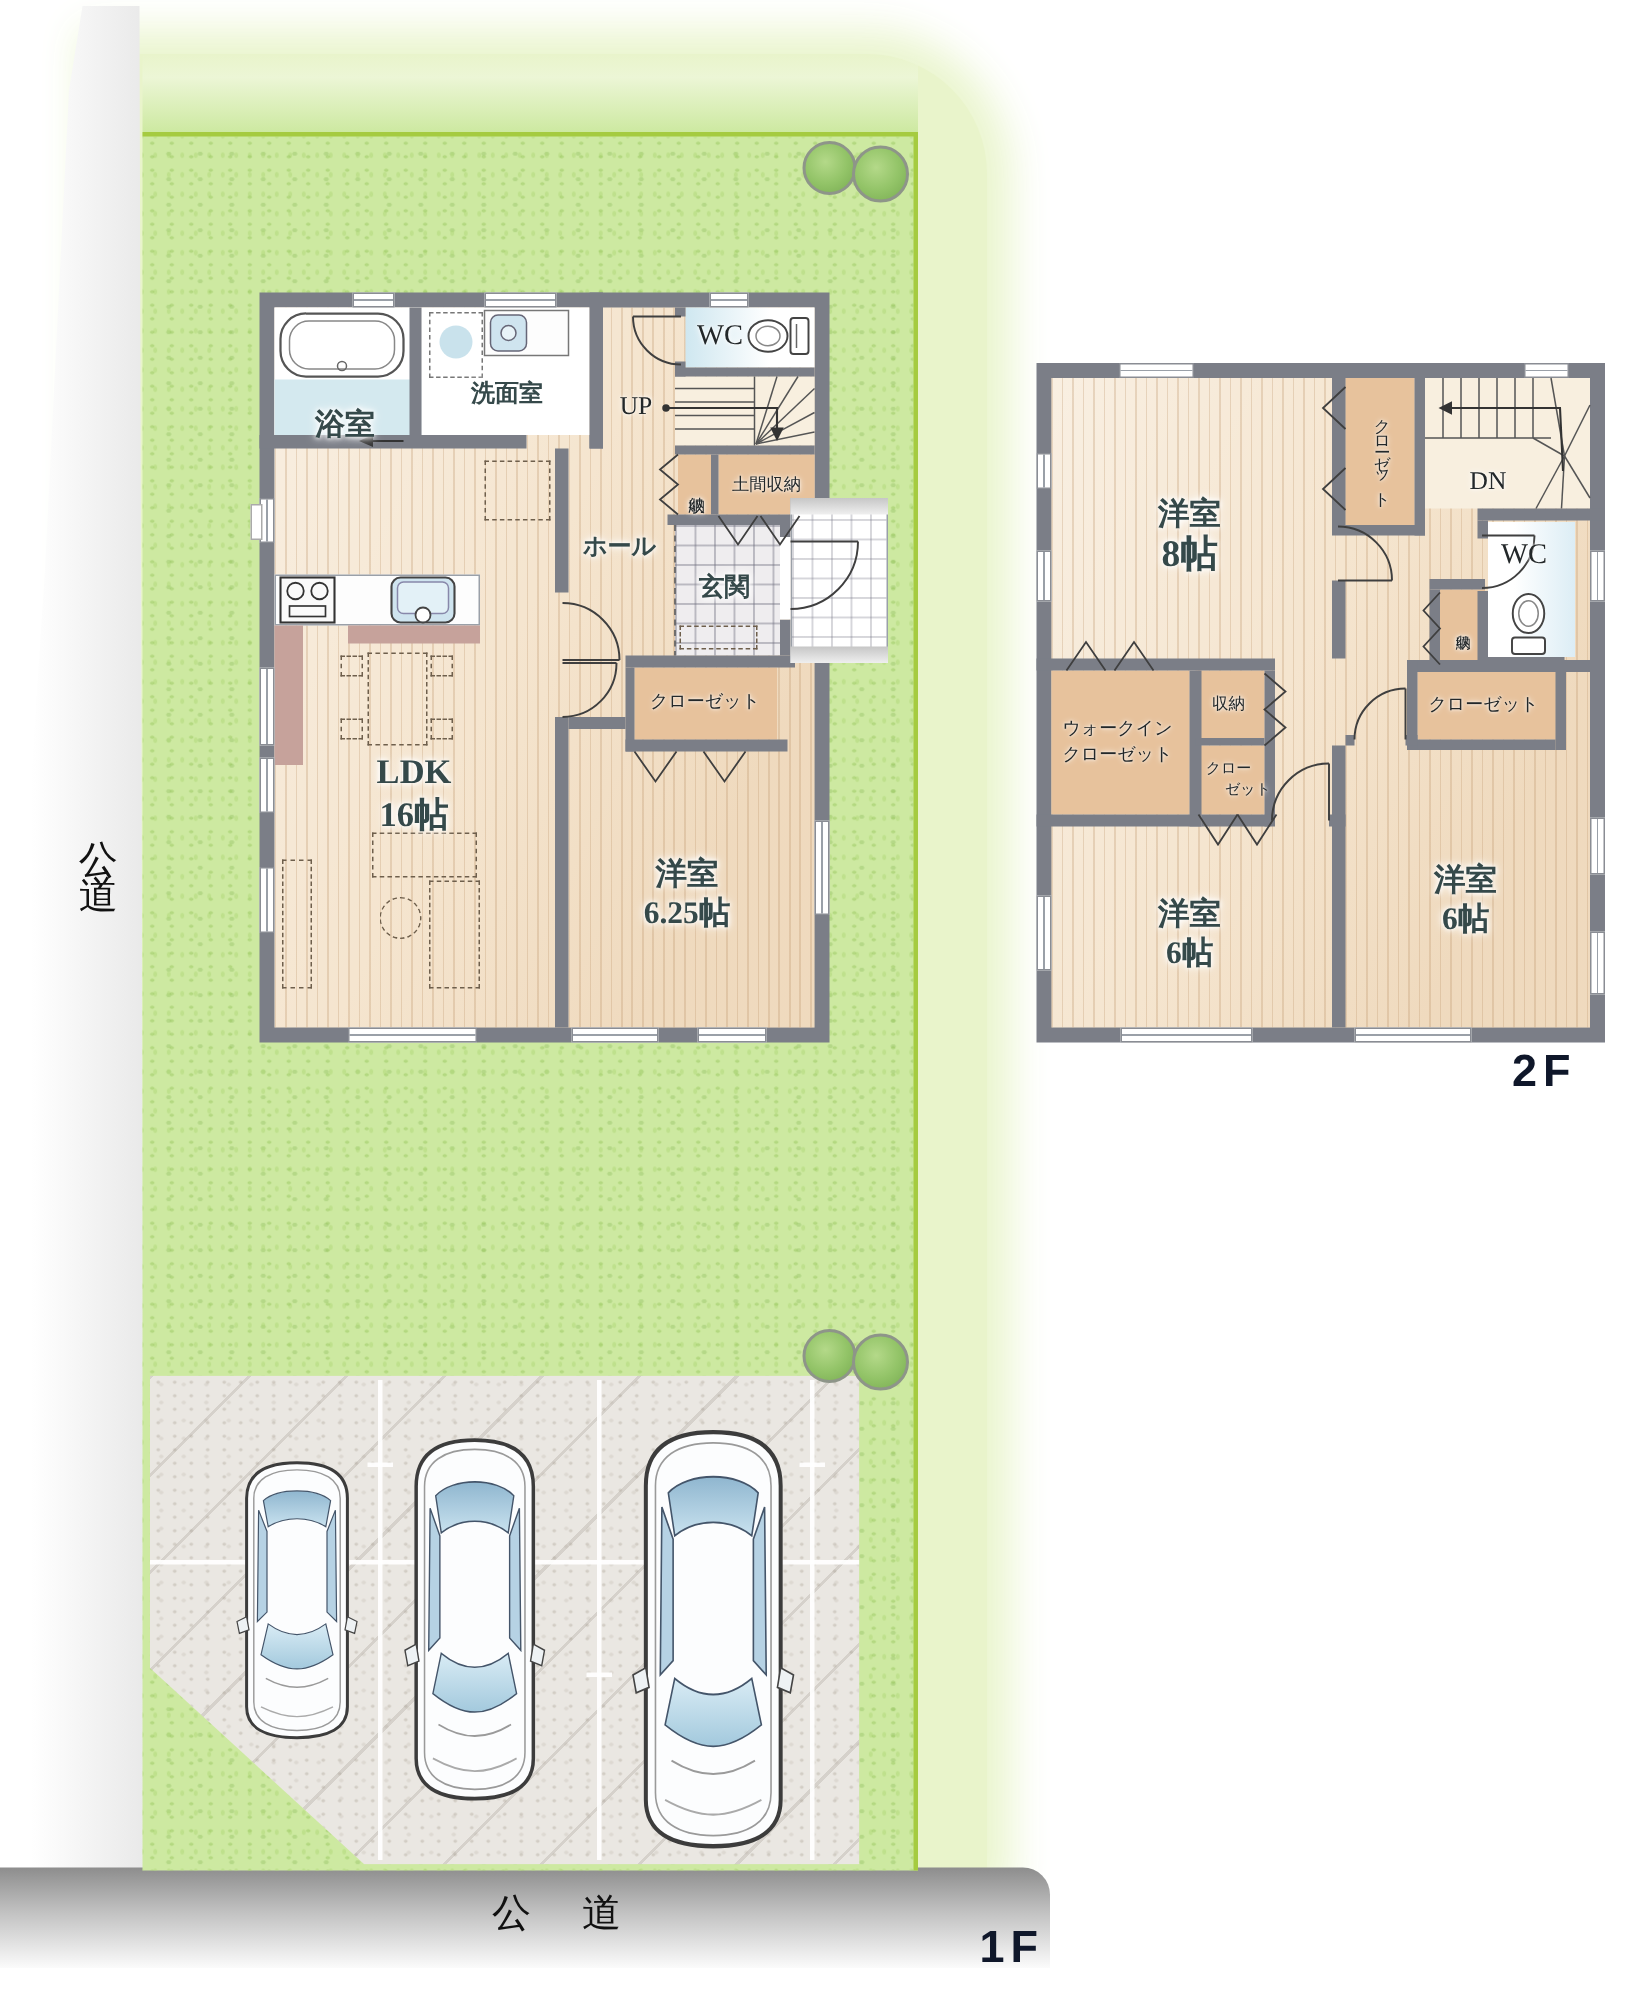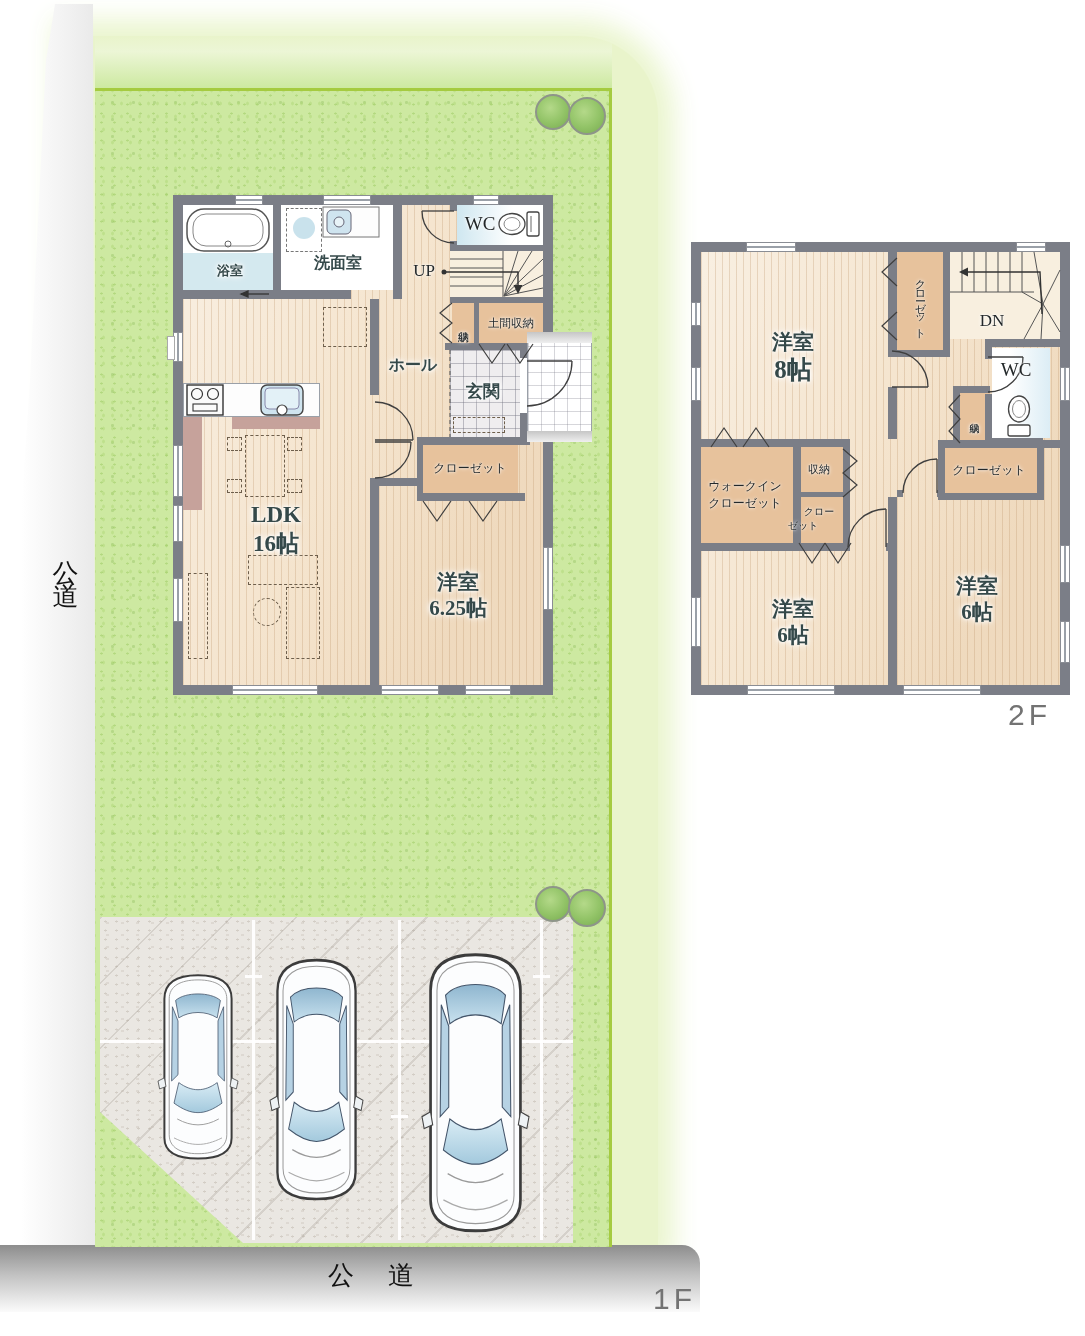--- a/index.html
+++ b/index.html
@@ -57,21 +57,21 @@
     background-size:13px 13px;}
   .band{position:absolute;background:linear-gradient(to bottom,#c6c6c6,#efefef);}
   .dash{position:absolute;border:1.6px dashed #6e5f4c;box-sizing:border-box;background:transparent;}
   
   .lbl{position:absolute;transform:translate(-50%,-50%);white-space:nowrap;
     color:#35494a;font-weight:600;text-shadow:0 0 3px #fff,0 0 5px #fff,0 0 8px #fff;}
   .sm{color:#23282a;font-weight:500;text-shadow:0 0 2px #fff,0 0 4px #fff;}
   .vtext{writing-mode:vertical-rl;text-orientation:upright;}
   .roadtxt{position:absolute;color:#111;font-weight:500;}
   .flabel{position:absolute;font-family:"Liberation Sans","DejaVu Sans",sans-serif;
-    color:#737373;font-size:30px;letter-spacing:4px;font-weight:400;}
+    color:#0f172a;font-size:30px;letter-spacing:4px;font-weight:700;}
   svg{position:absolute;left:0;top:0;overflow:visible;}
 </style>
 </head>
 <body>
 
 <div id="stage">
 
   <div class="lawn-glow"></div>
   <div class="road-left"></div>
   <div class="road-bottom"></div>
@@ -278,21 +278,21 @@
       <g stroke="#3f3f3f" stroke-width="1.2" fill="#fff">
         <polyline points="250,306 264,326 278,306" fill="none"></polyline>
         <polyline points="296,306 310,326 324,306" fill="none"></polyline>
         <polyline points="279,108 267,118 279,128 267,138 279,148" fill="none"></polyline>
         <polyline points="306,149 319,168 332,149" fill="none"></polyline>
         <polyline points="334,149 347,168 360,149" fill="none"></polyline>
       </g>
       <line x1="277" y1="155" x2="277" y2="242" stroke="#666" stroke-width="1.2" stroke-dasharray="4 3"></line>
     </svg>
 
-    <div class="lbl" style="left:57px;top:76px;font-size:13px;">浴室</div>
+    <div class="lbl" style="left:57px;top:88px;font-size:20px;">浴室</div>
     <div class="lbl" style="left:165px;top:68px;font-size:16px;">洗面室</div>
     <div class="lbl sm" style="left:307px;top:29px;font-size:19px;">WC</div>
     <div class="lbl sm" style="left:251px;top:76px;font-size:17px;text-align:center;">UP</div>
     <div class="lbl" style="left:240px;top:170px;font-size:16px;text-align:center;">ホール</div>
     <div class="lbl sm vtext" style="left:290px;top:128px;font-size:11px;letter-spacing:1px;">収納</div>
     <div class="lbl sm" style="left:338px;top:128px;font-size:11.5px;">土間収納</div>
     <div class="lbl" style="left:310px;top:196px;font-size:17px;">玄関</div>
     <div class="lbl sm" style="left:297px;top:273px;font-size:12px;">クローゼット</div>
     <div class="lbl" style="left:103px;top:320px;font-size:23px;">LDK</div>
     <div class="lbl" style="left:103px;top:348px;font-size:23px;">16帖</div>
@@ -399,21 +399,21 @@
     <div class="lbl" style="left:102px;top:127px;font-size:25px;">8帖</div>
     <div class="lbl sm vtext" style="left:229px;top:60px;font-size:11px;">クローゼット</div>
     <div class="lbl sm" style="left:301px;top:79px;font-size:17px;">DN</div>
     <div class="lbl sm" style="left:325px;top:128px;font-size:19px;">WC</div>
     <div class="lbl sm vtext" style="left:283px;top:173px;font-size:10px;">収納</div>
     <div class="lbl sm" style="left:298px;top:228px;font-size:12px;">クローゼット</div>
     <div class="lbl sm" style="left:54px;top:244px;font-size:12px;">ウォークイン</div>
     <div class="lbl sm" style="left:54px;top:261px;font-size:12px;">クローゼット</div>
     <div class="lbl sm" style="left:128px;top:227px;font-size:11px;">収納</div>
     <div class="lbl sm" style="left:128px;top:270px;font-size:10px;">クロー</div>
-    <div class="lbl sm" style="left:112px;top:284px;font-size:10px;">ゼット</div>
+    <div class="lbl sm" style="left:141px;top:284px;font-size:10px;">ゼット</div>
     <div class="lbl" style="left:102px;top:367px;font-size:21px;">洋室</div>
     <div class="lbl" style="left:102px;top:393px;font-size:21px;">6帖</div>
     <div class="lbl" style="left:286px;top:344px;font-size:21px;">洋室</div>
     <div class="lbl" style="left:286px;top:370px;font-size:21px;">6帖</div>
   </div>
 
   <div class="roadtxt vtext" style="left:48px;top:540px;font-size:26px;letter-spacing:22px;">公道</div>
   <div class="roadtxt" style="left:328px;top:1258px;font-size:26px;letter-spacing:34px;">公道</div>
   <div class="flabel" style="left:653px;top:1282px;">1F</div>
   <div class="flabel" style="left:1008px;top:698px;">2F</div>

